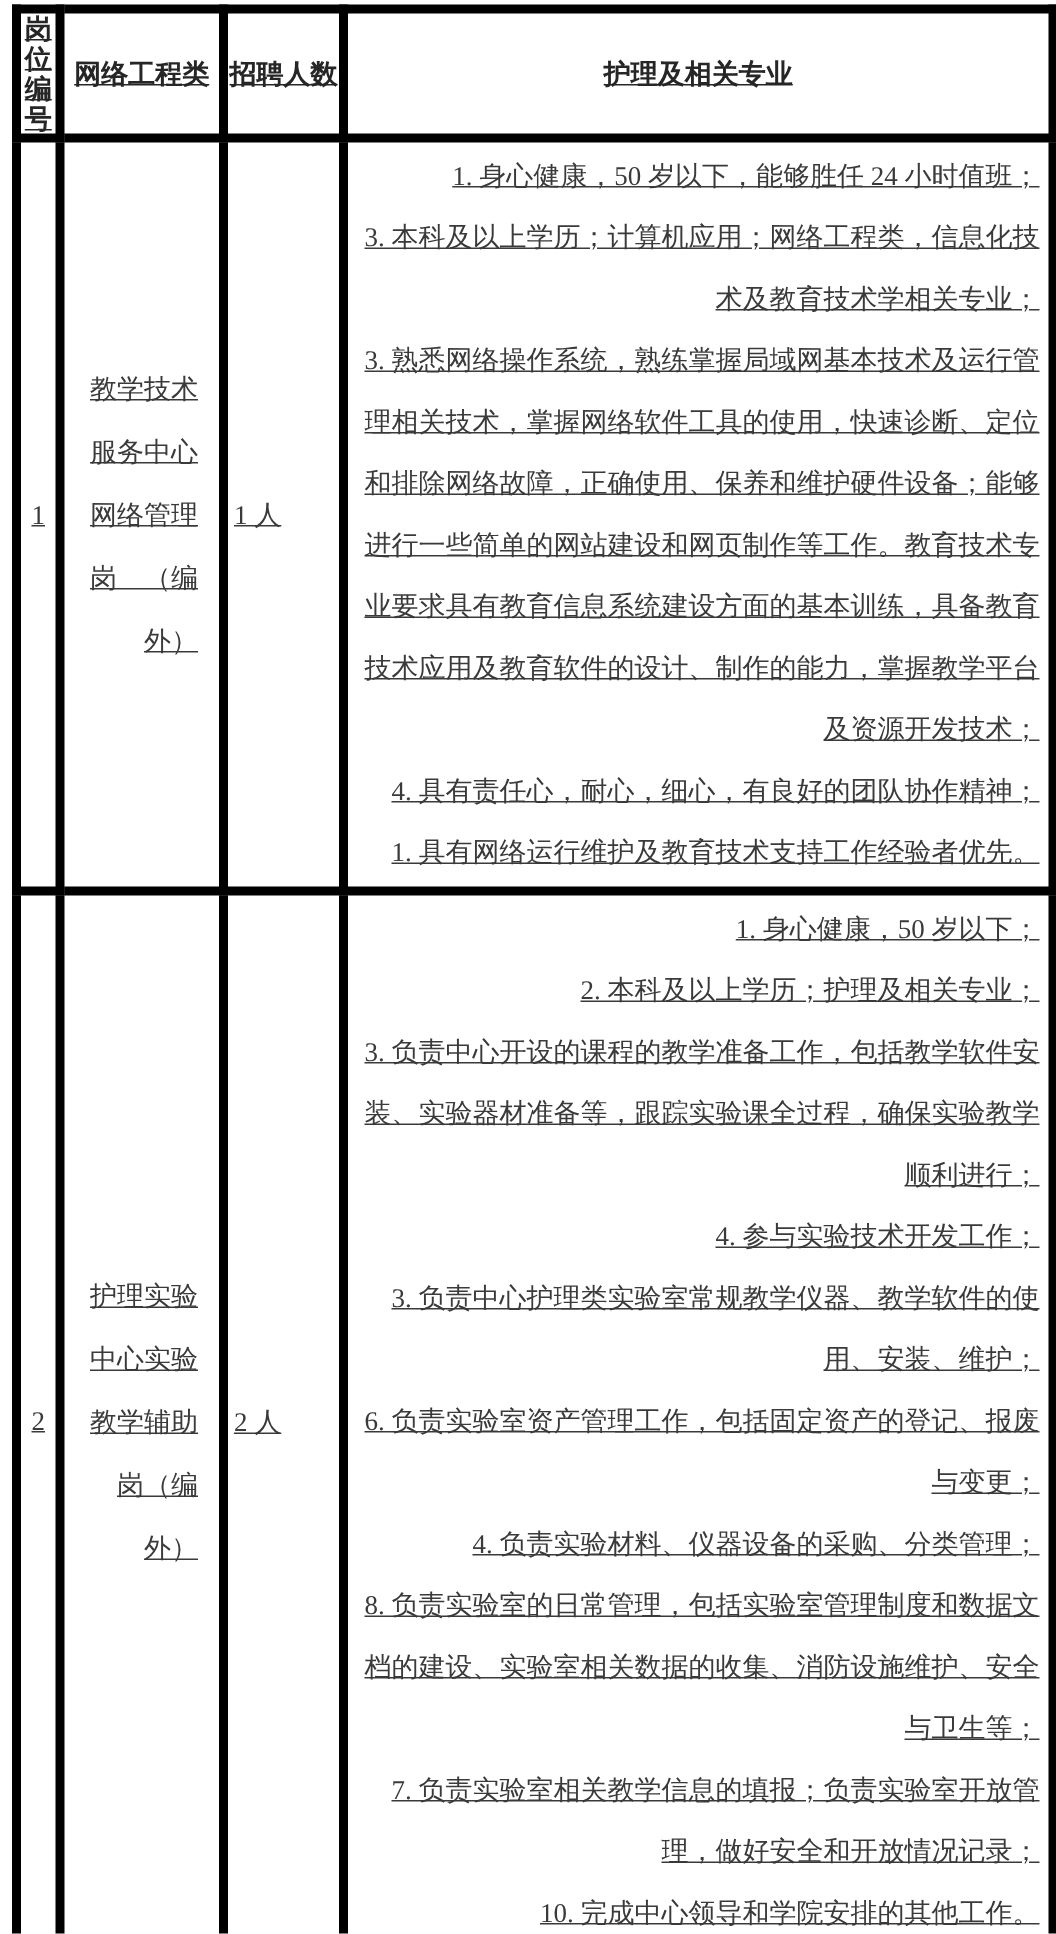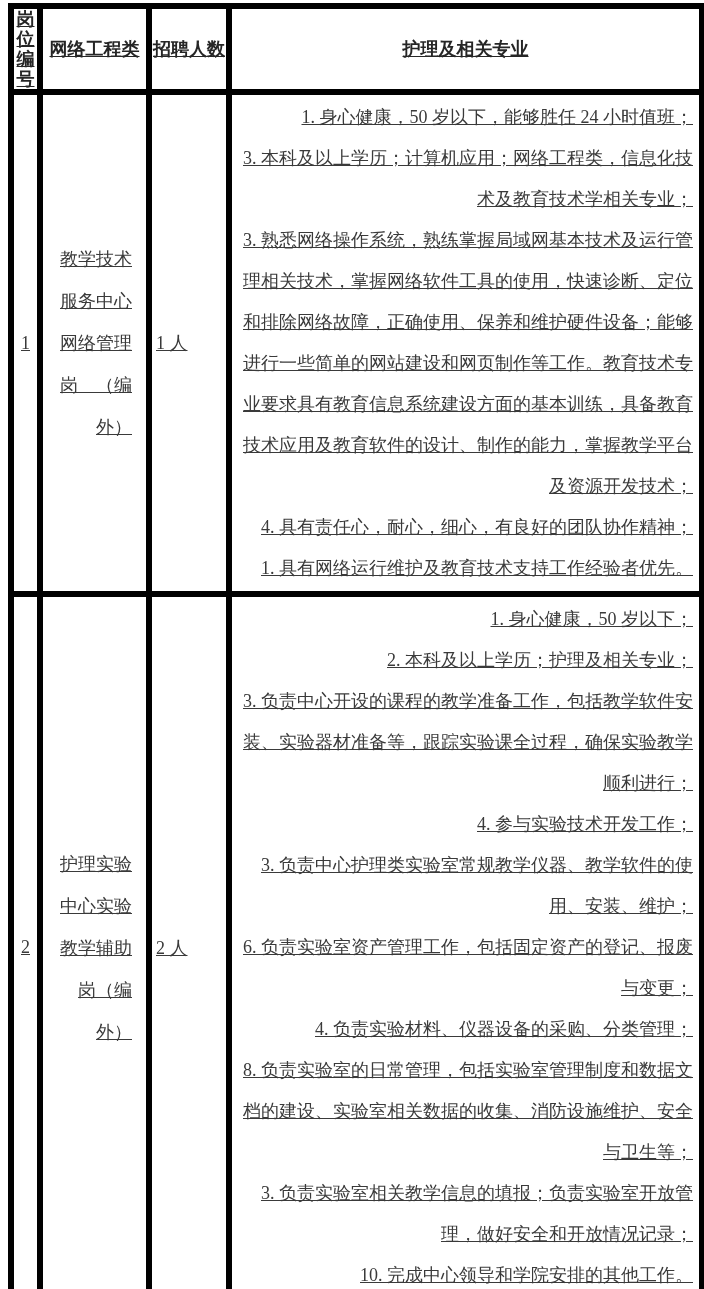--- a/index.html
+++ b/index.html
@@ -100,18 +100,18 @@
       <td class="cell-count">2 人</td>
       <td class="cell-duties">
           <div class="duty-line">1. 身心健康，50 岁以下；</div>
           <div class="duty-line">2. 本科及以上学历；护理及相关专业；</div>
           <div class="duty-line">3. 负责中心开设的课程的教学准备工作，包括教学软件安装、实验器材准备等，跟踪实验课全过程，确保实验教学顺利进行；</div>
           <div class="duty-line">4. 参与实验技术开发工作；</div>
           <div class="duty-line">3. 负责中心护理类实验室常规教学仪器、教学软件的使用、安装、维护；</div>
           <div class="duty-line">6. 负责实验室资产管理工作，包括固定资产的登记、报废与变更；</div>
           <div class="duty-line">4. 负责实验材料、仪器设备的采购、分类管理；</div>
           <div class="duty-line">8. 负责实验室的日常管理，包括实验室管理制度和数据文档的建设、实验室相关数据的收集、消防设施维护、安全与卫生等；</div>
-          <div class="duty-line">3. 负责实验室相关教学信息的填报；负责实验室开放管理，做好安全和开放情况记录；</div>
+          <div class="duty-line">7. 负责实验室相关教学信息的填报；负责实验室开放管理，做好安全和开放情况记录；</div>
           <div class="duty-line">10. 完成中心领导和学院安排的其他工作。</div>
         </td>
     </tr>
   </tbody>
 </table>
 
 </body></html>

